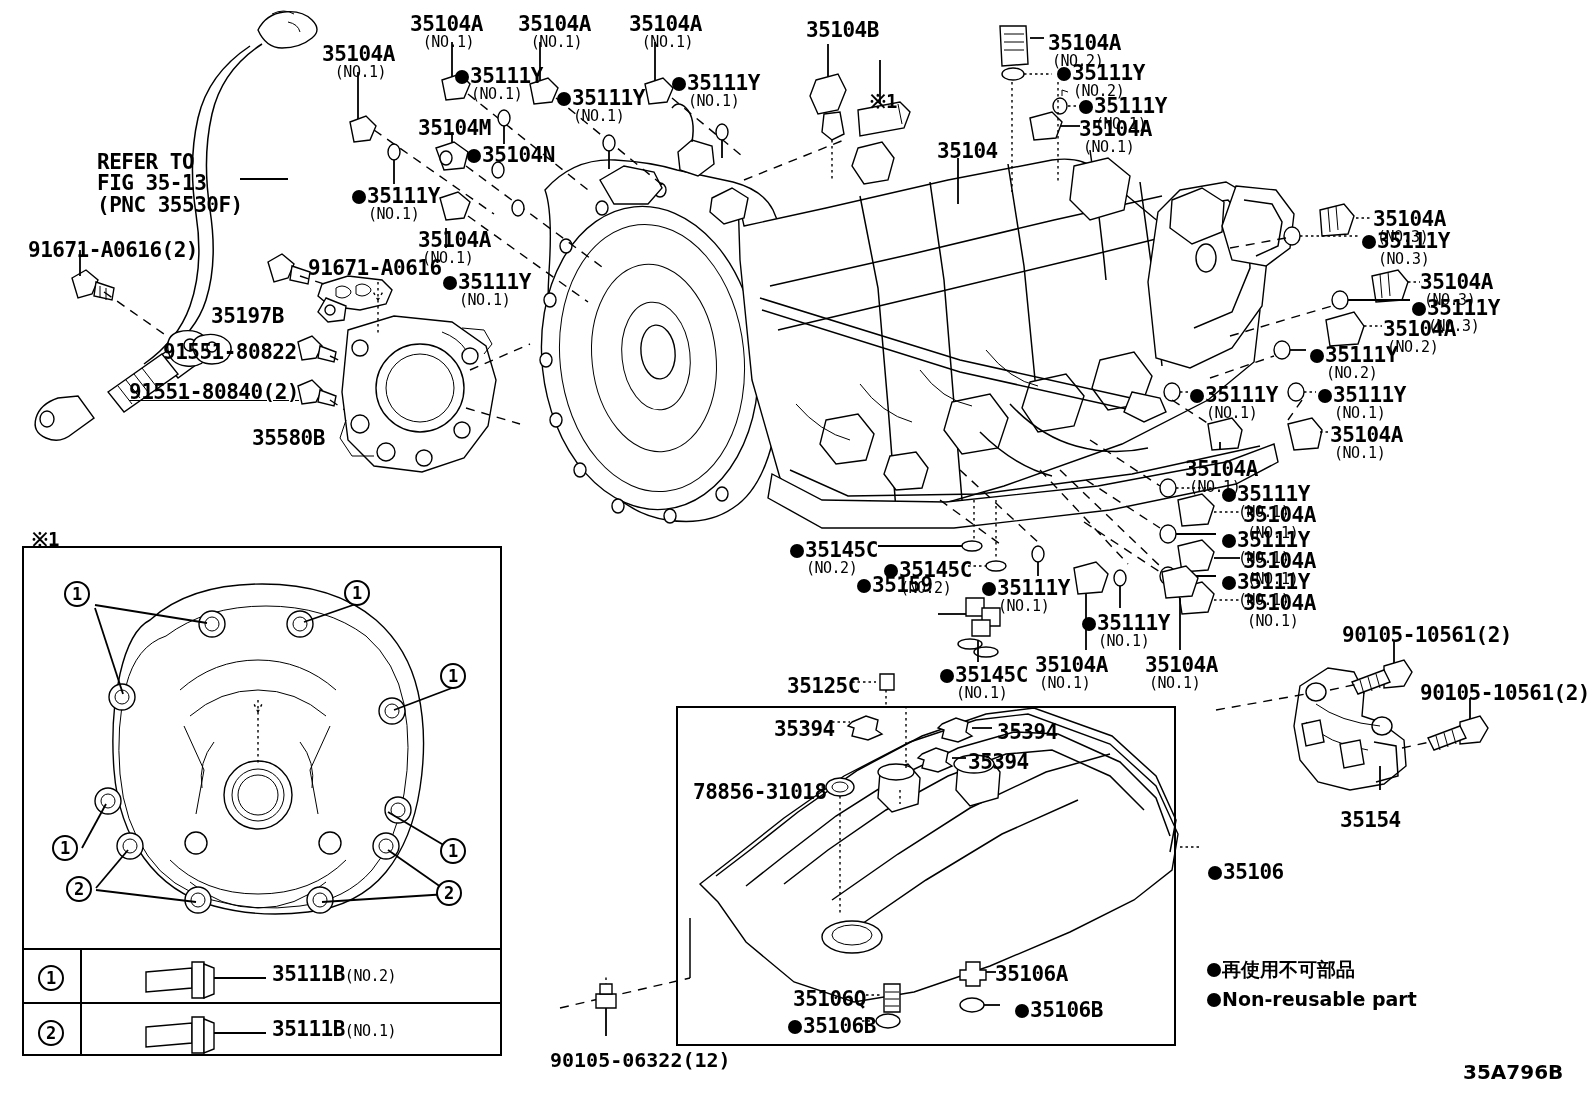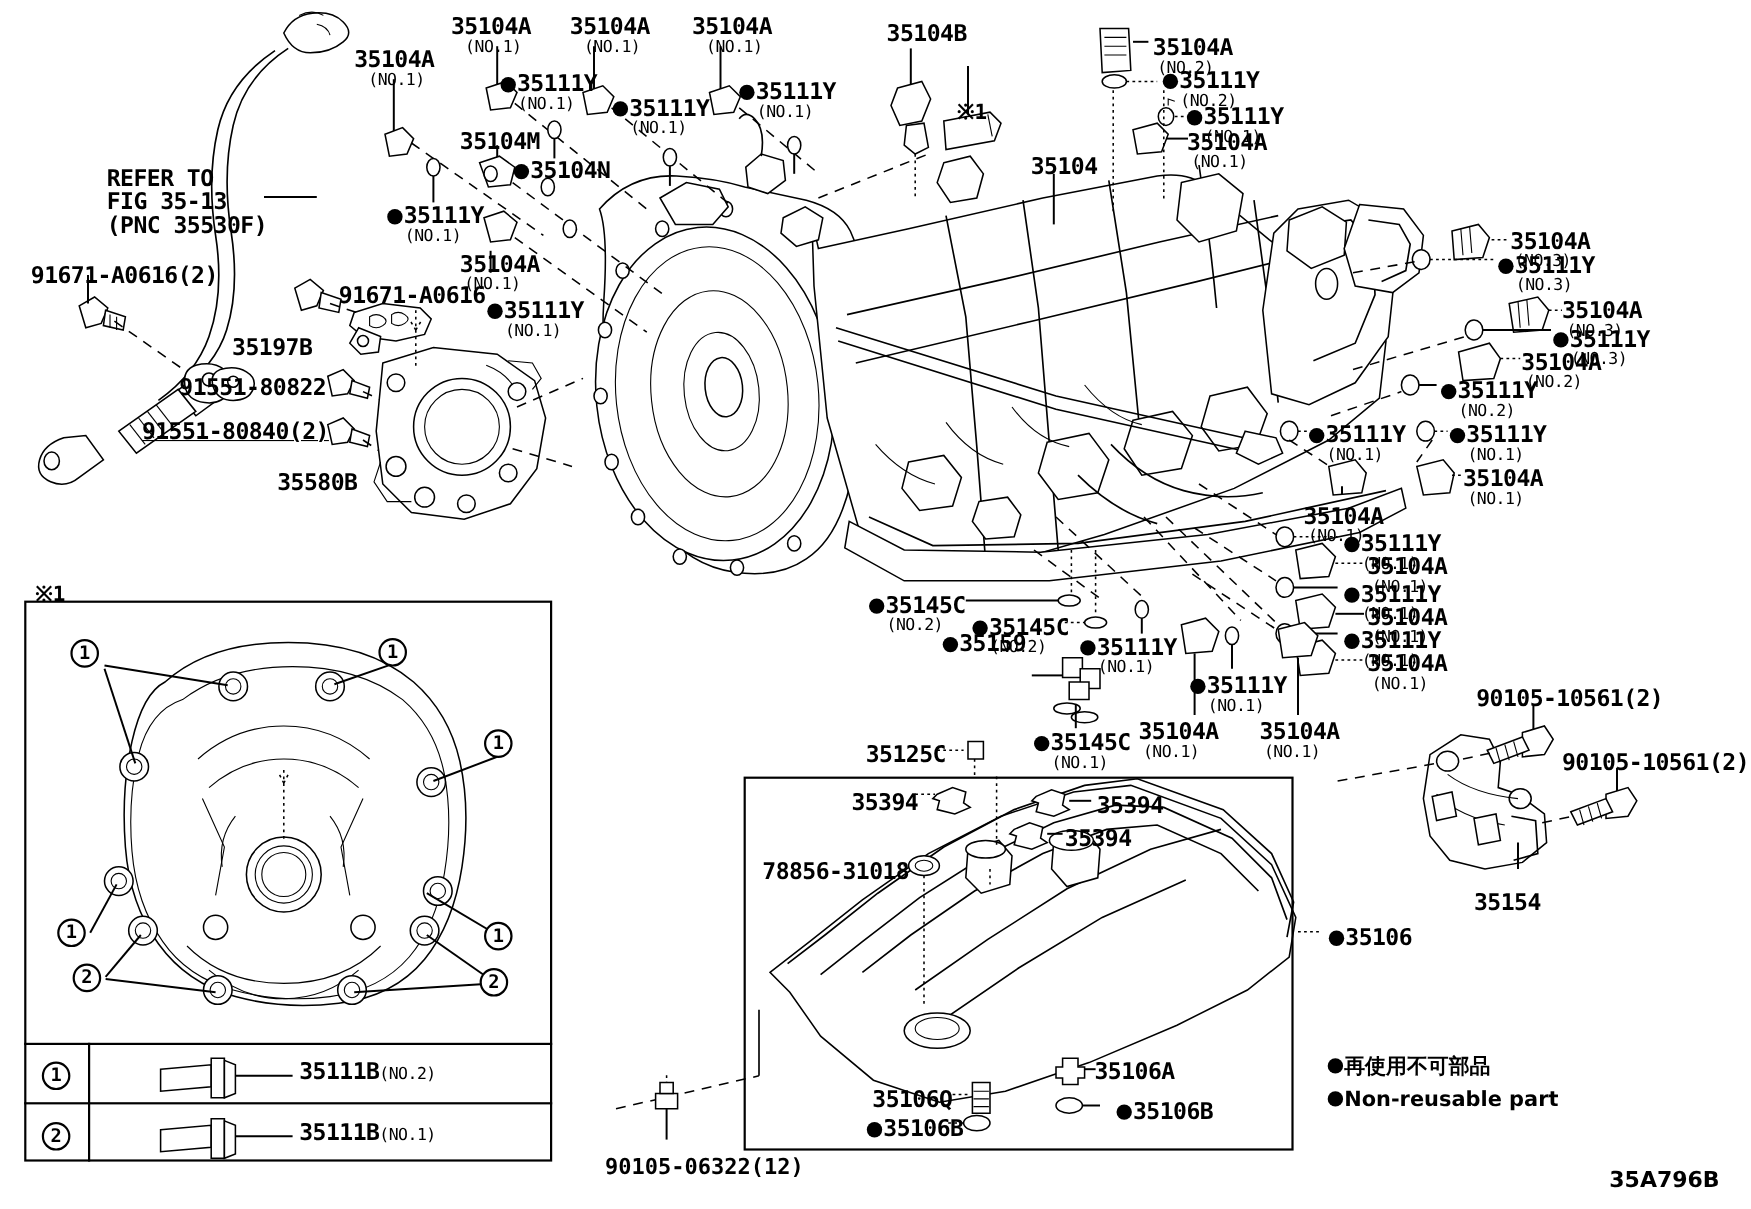--- a/index.html
+++ b/index.html
@@ -668,21 +668,21 @@
         <div><span class="pn">35104A</span></div>
         <div class="sub" style="margin-left: 4px;">(NO.1)</div>
       </div>
       <div class="lbl" style="left: 1145px; top: 655px;">
         <div><span class="pn">35104A</span></div>
         <div class="sub" style="margin-left: 4px;">(NO.1)</div>
       </div>
       <div class="lbl" style="left: 787px; top: 676px;">
         <div><span class="pn">35125C</span></div>
       </div>
-      <div class="lbl" style="left: 1208px; top: 842px;">
+      <div class="lbl" style="left: 1208px; top: 862px;">
         <div><span class="dot"></span><span class="pn">35106</span></div>
       </div>
     </div>
 
   <div class="box" style="left:676px;top:706px;width:500px;height:340px;"></div>
   <div id="pan-labels">
       <div class="lbl" style="left: 774px; top: 719px;"><span class="pn">35394</span></div>
       <div class="lbl" style="left: 997px; top: 722px;"><span class="pn">35394</span></div>
       <div class="lbl" style="left: 968px; top: 752px;"><span class="pn">35394</span></div>
       <div class="lbl" style="left: 693px; top: 782px;"><span class="pn">78856-31018</span></div>

